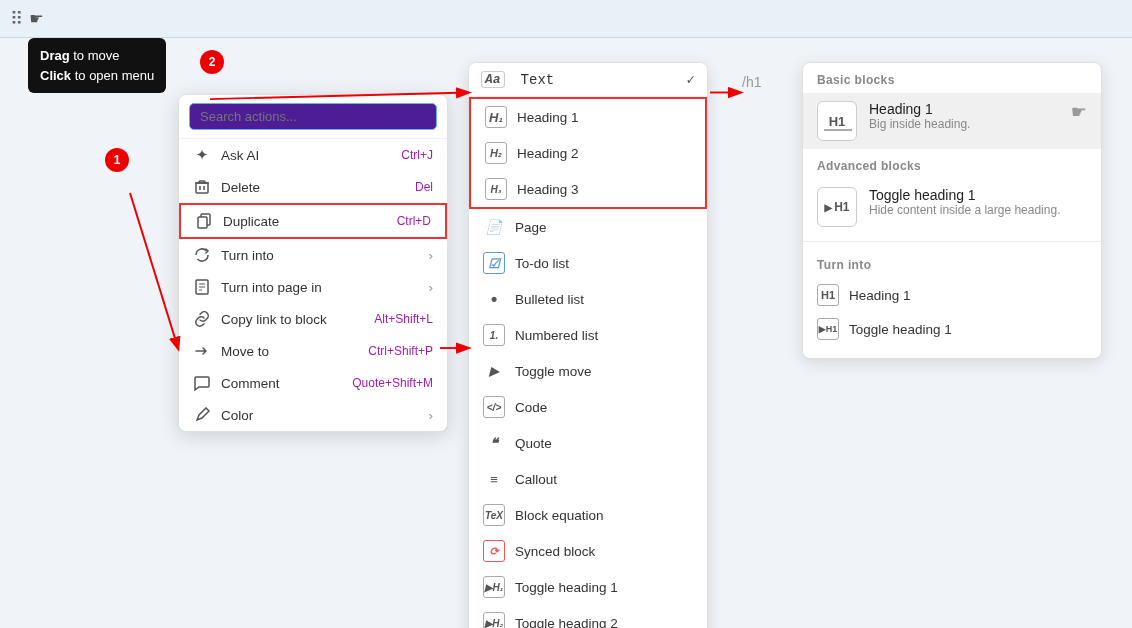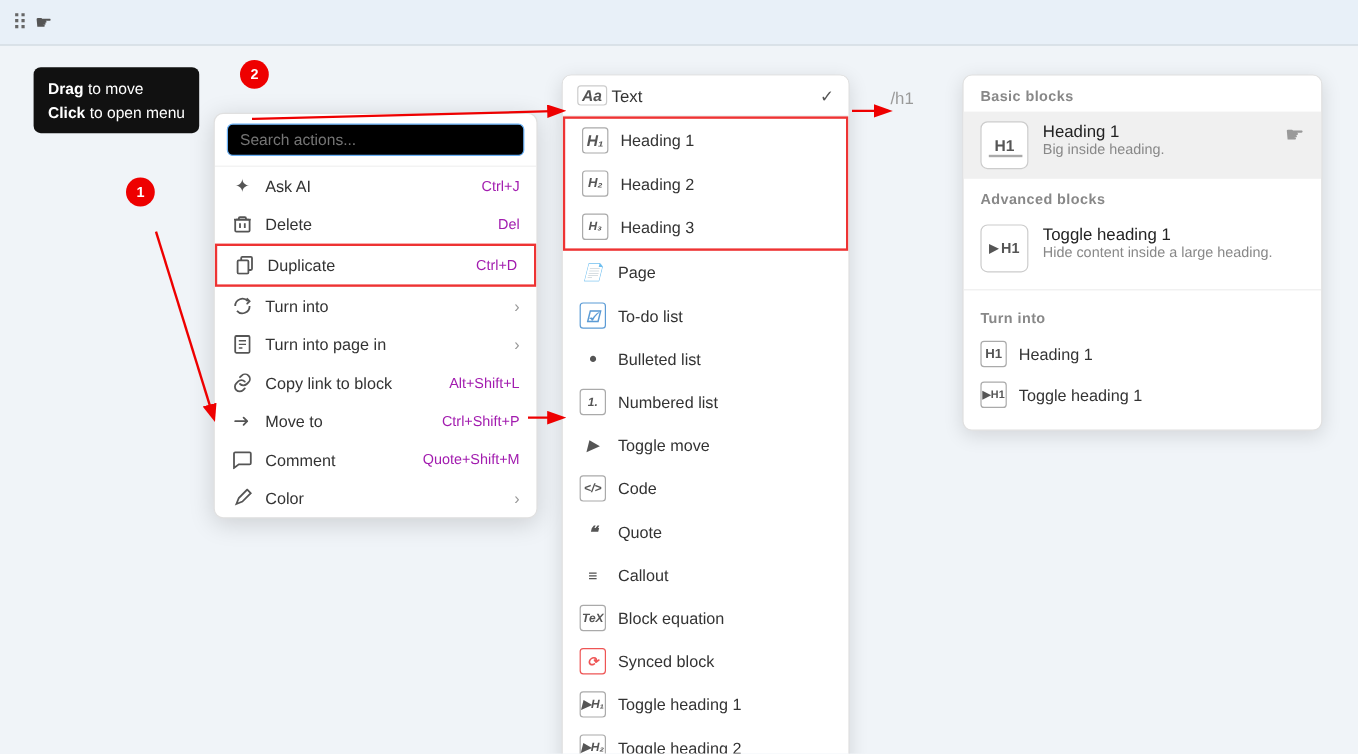--- a/index.html
+++ b/index.html
@@ -27,21 +27,21 @@
     .drag-icon {
       color: #666;
       font-size: 18px;
       cursor: move;
       margin-right: 6px;
     }
 
     
     .tooltip-box {
       position: absolute;
-      top: 56px;
+      top: 38px;
       left: 28px;
       background: #111;
       color: #fff;
       border-radius: 6px;
       padding: 8px 12px;
       font-size: 13px;
       line-height: 1.5;
       z-index: 100;
       white-space: nowrap;
     }
@@ -76,21 +76,21 @@
     }
 
     .search-input {
       width: 100%;
       border: 1.5px solid #6ab0f5;
       border-radius: 5px;
       padding: 5px 10px;
       font-size: 13px;
       outline: none;
       color: #888;
-      background: #000000;
+      background: #4c1d95;
     }
 
     .menu-item {
       display: flex;
       align-items: center;
       padding: 7px 14px;
       cursor: pointer;
       gap: 10px;
       color: #333;
       font-size: 13.5px;
@@ -147,21 +147,22 @@
       z-index: 60;
       overflow: hidden;
     }
 
     .dropdown-header {
       display: flex;
       align-items: center;
       padding: 8px 12px;
       background: #fff;
       border-bottom: 1px solid #f0f0f0;
-      gap: 4px;
+      gap: 16px;
+      font-family: Liberation Mono, monospace;
     }
 
     .dropdown-header .aa-icon {
       color: #555;
       font-size: 13px;
       font-style: italic;
       font-weight: bold;
       border: 1px solid #ccc;
       border-radius: 3px;
       padding: 0 3px;

